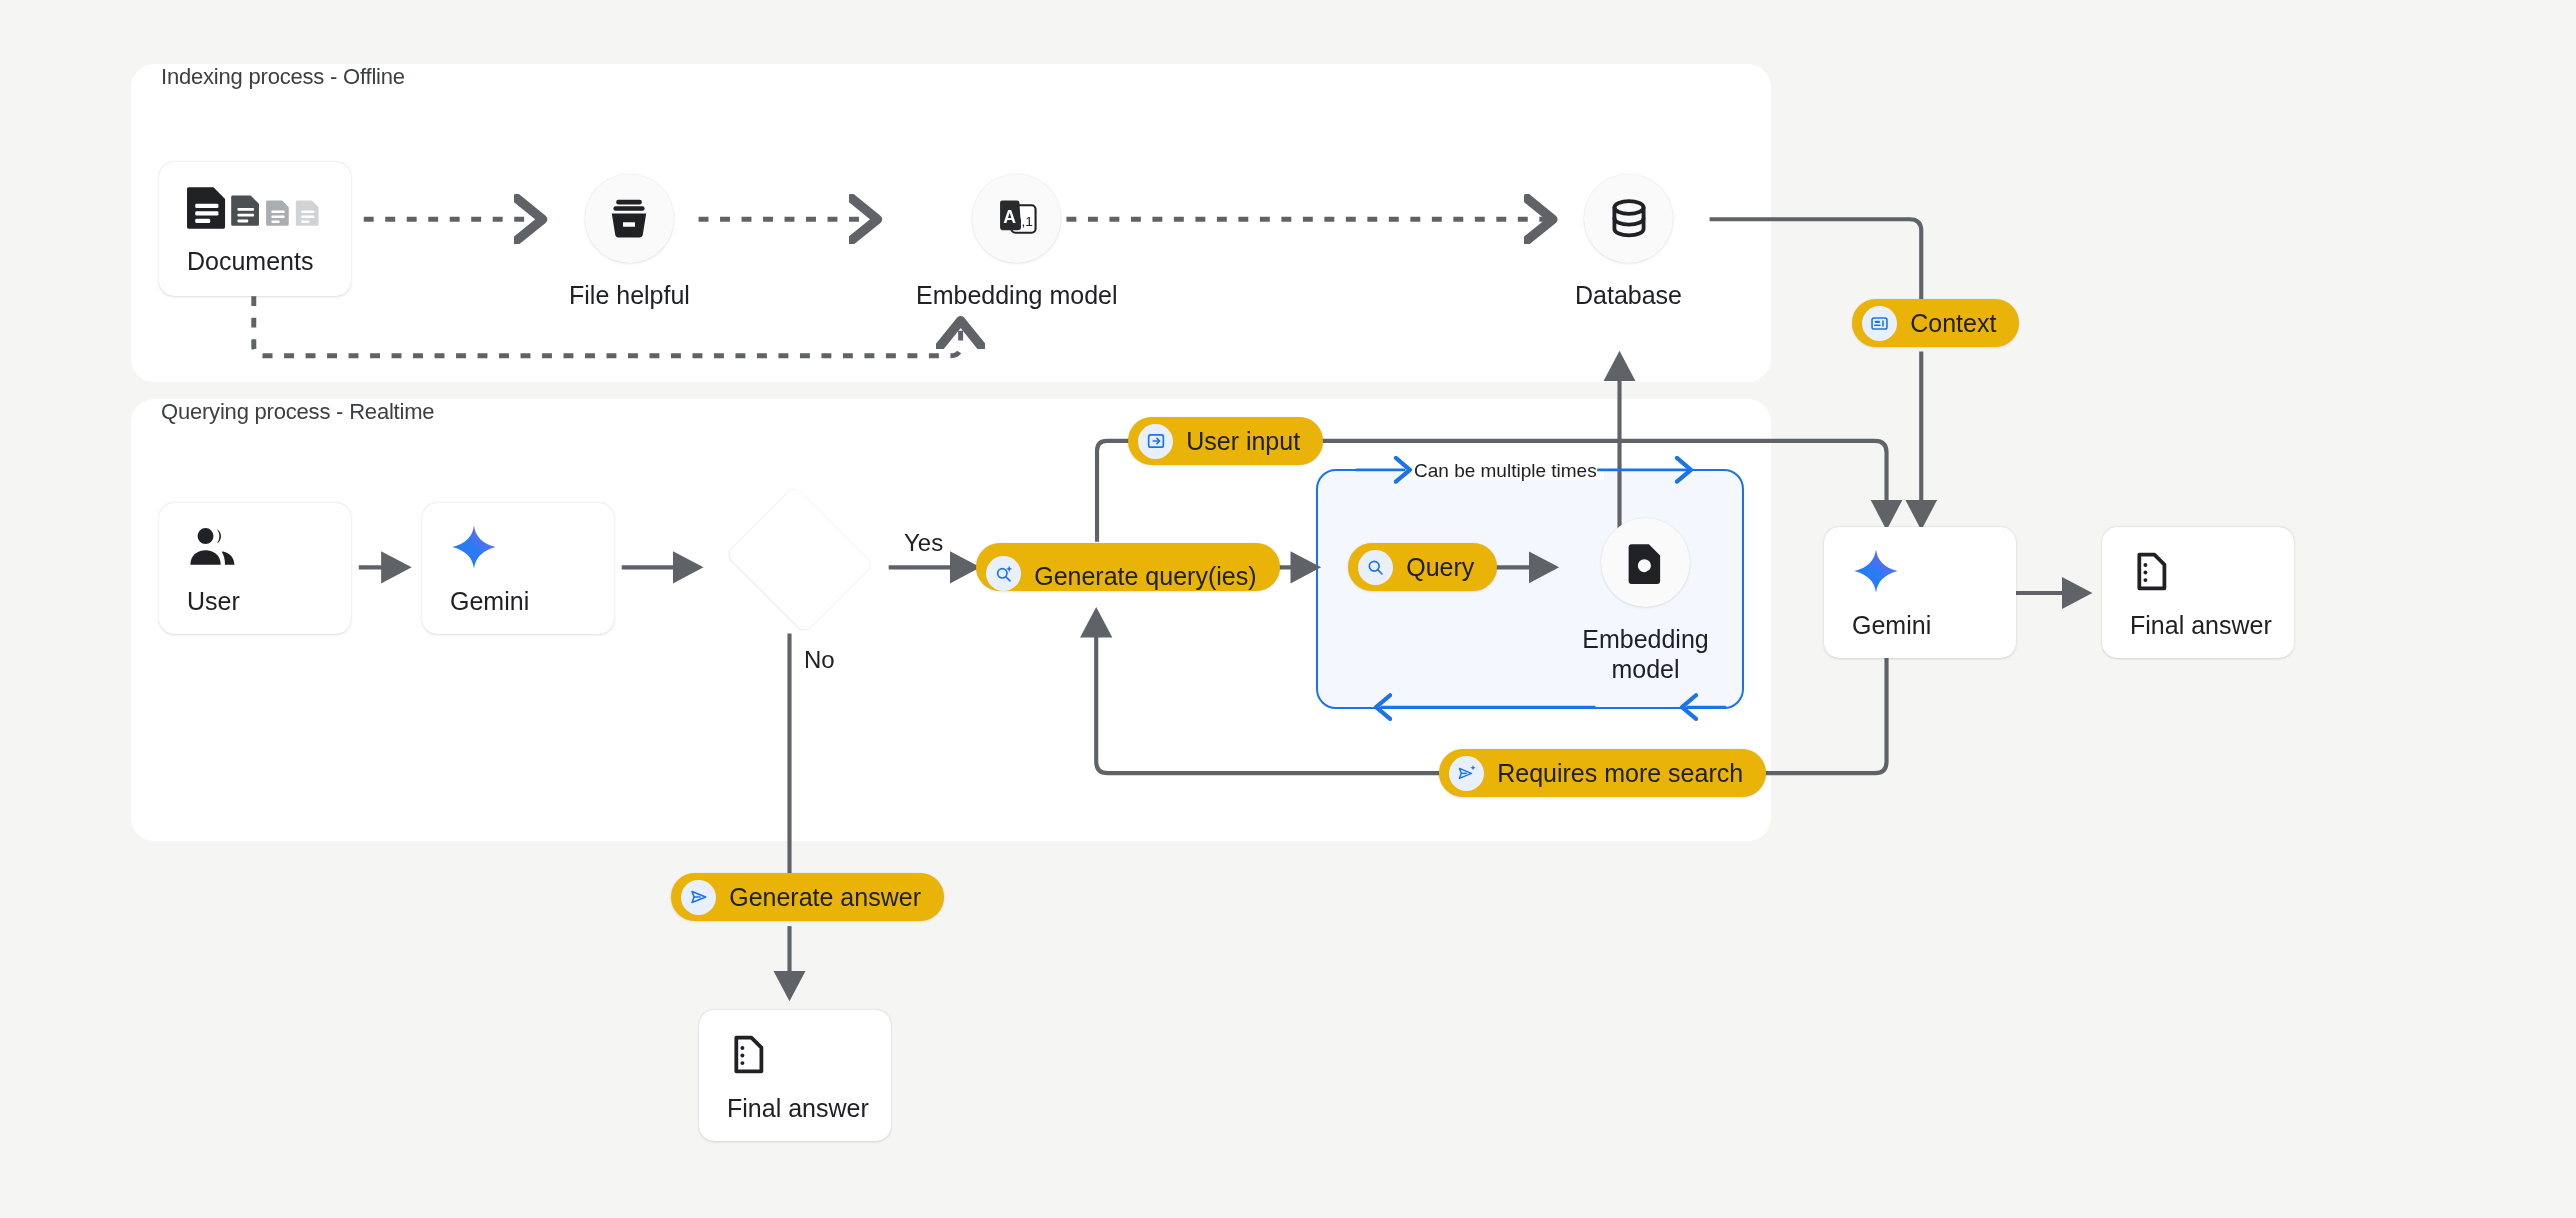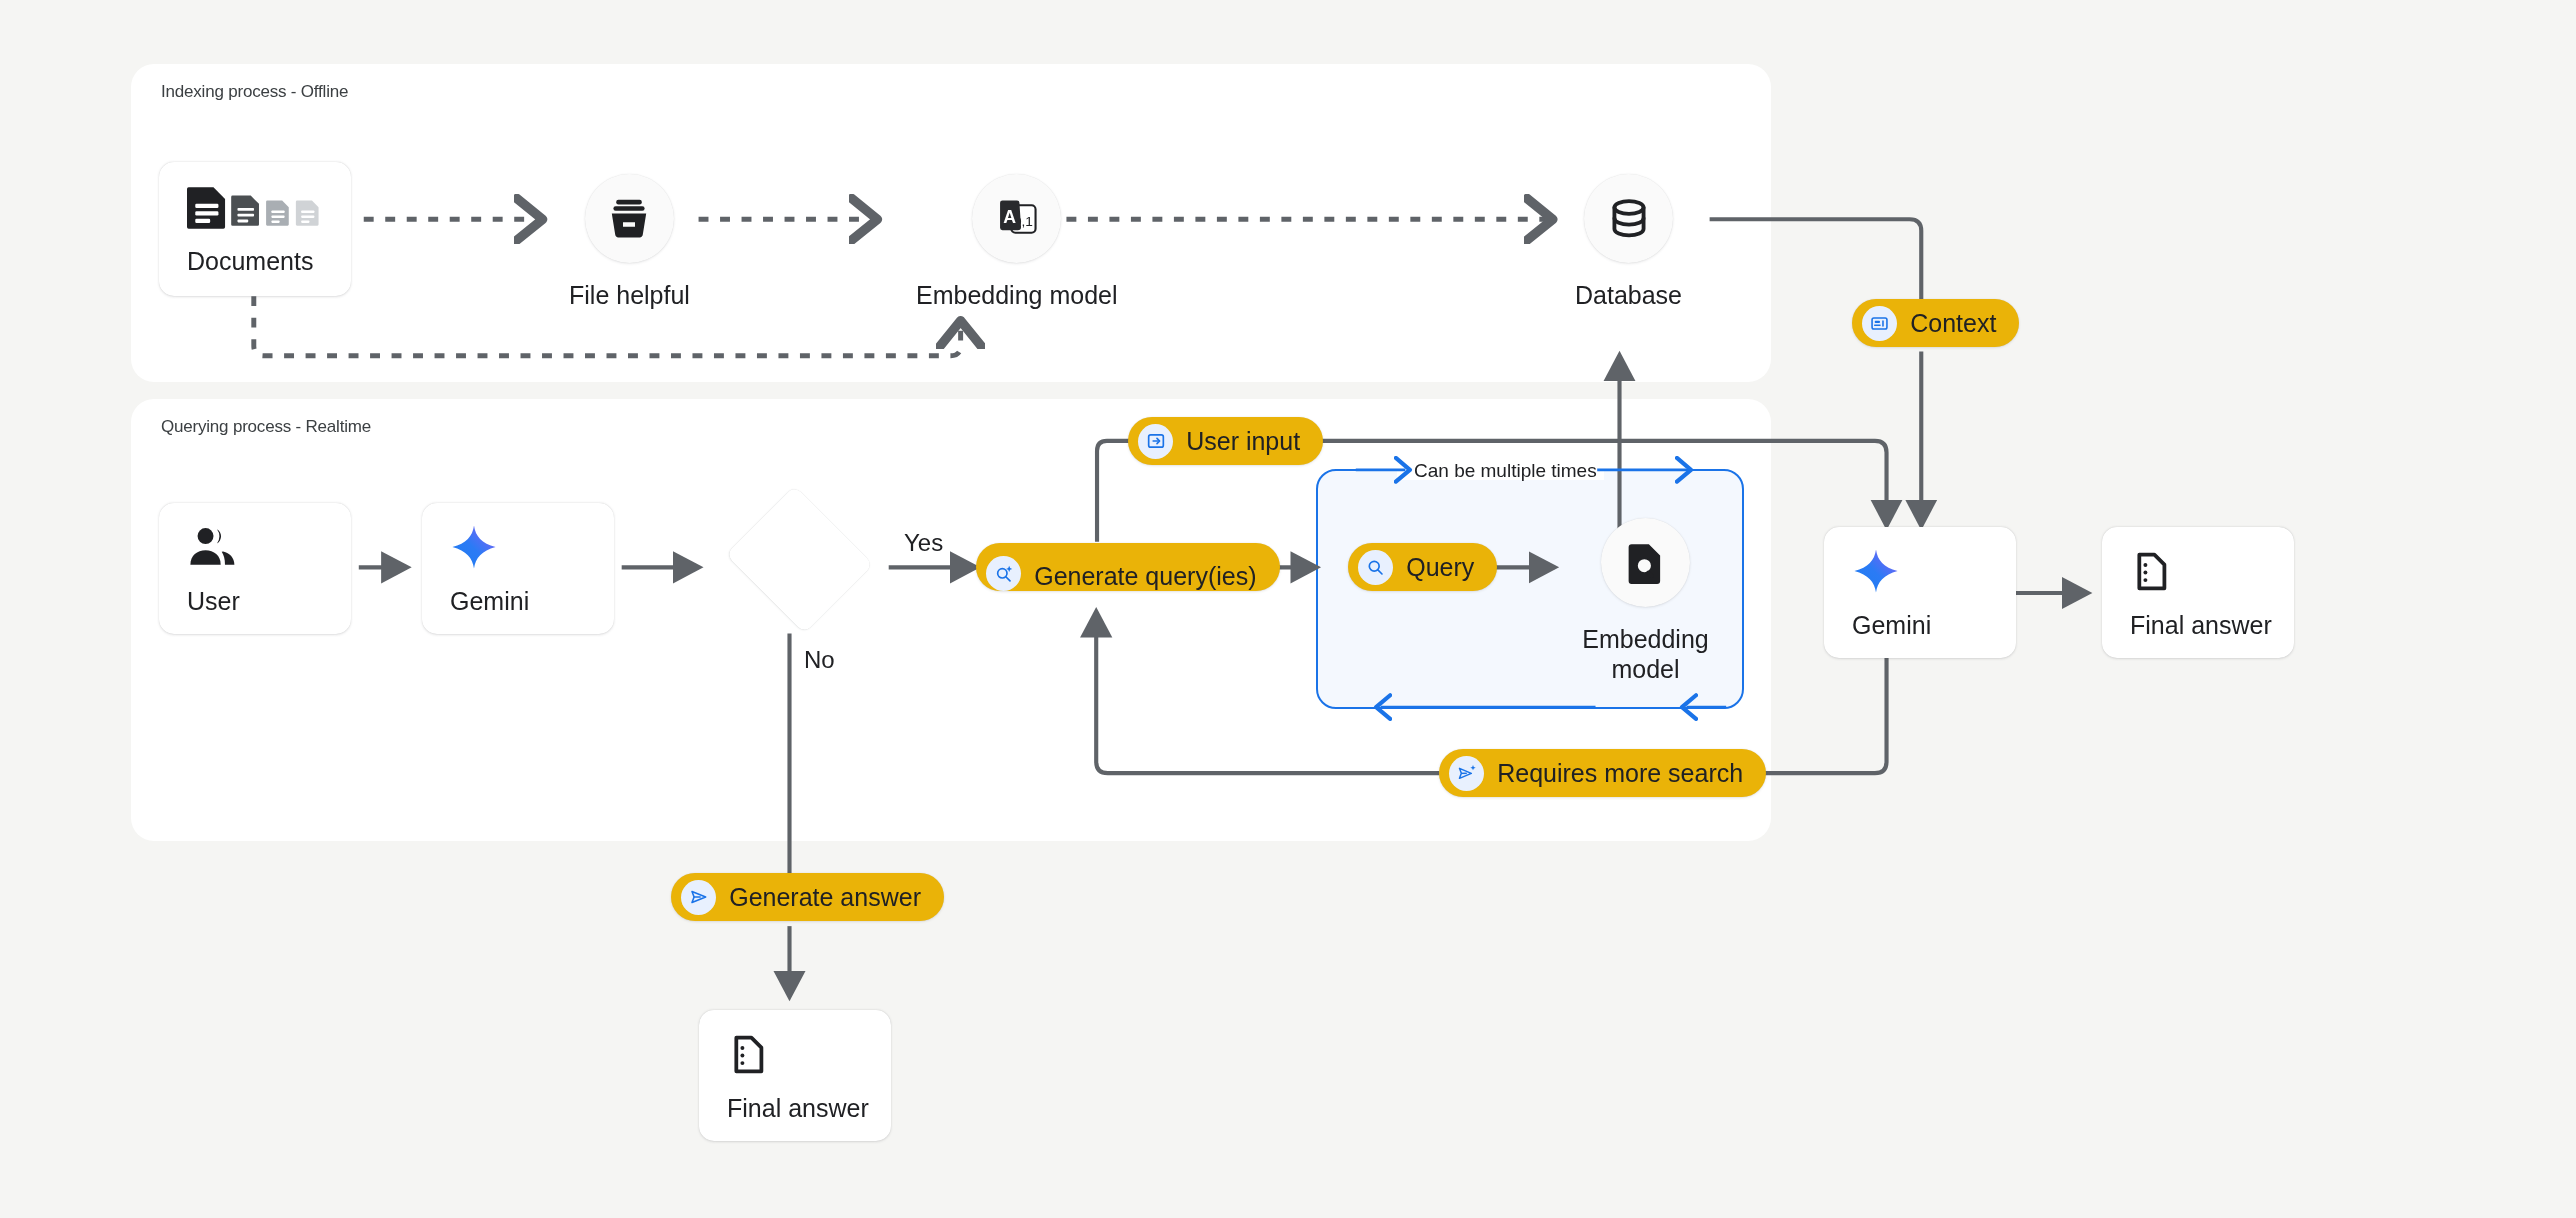--- a/index.html
+++ b/index.html
@@ -13,22 +13,22 @@
   #stage{position:relative;width:2576px;height:1219px;}
 
   
   .panel{
     position:absolute;background:#ffffff;border-radius:23px;
   }
   #panel-indexing{left:131px;top:64px;width:1640px;height:318px;}
   #panel-querying{left:131px;top:399px;width:1640px;height:442px;}
 
   .panel-title{
-    position:absolute;left:30px;top:18px;
-    font-size:17px;color:#3c4043;letter-spacing:-0.2px;white-space:nowrap;
+    position:absolute;left:30px;top:0;
+    font-size:22px;color:#3c4043;letter-spacing:-0.2px;white-space:nowrap;
   }
 
   
   #wires{position:absolute;left:0;top:0;width:2576px;height:1219px;pointer-events:none;}
 
   
   .card{
     position:absolute;background:#fff;border-radius:15px;
     box-shadow:0 0.8px 2.5px rgba(60,64,67,.16),0 0 0.8px rgba(60,64,67,.18);
     display:flex;flex-direction:column;justify-content:center;

